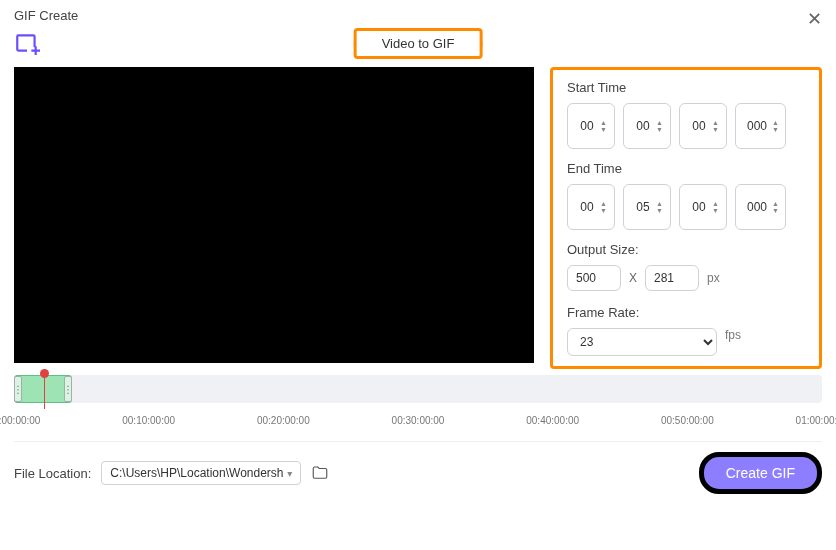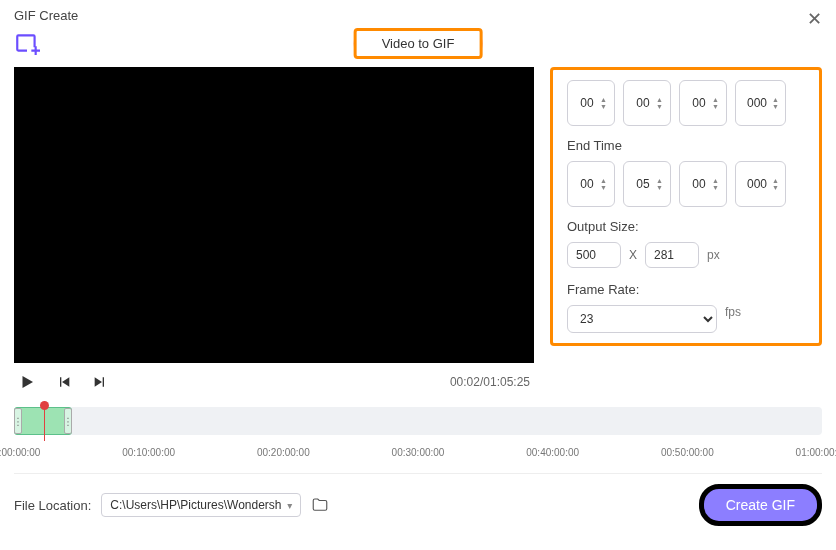--- a/index.html
+++ b/index.html
@@ -70,41 +70,24 @@
       </svg>
   </div>
   <div class="tabs-wrap">
     <button class="tab active">Video to GIF</button>
   </div>
 </div>
 
 <div class="main">
   <div class="preview-col">
     <div class="video-area"></div>
-    <div class="playback">
-      <button class="pbtn play">
-          <svg viewBox="0 0 24 24">
-            <path d="M6 4l14 8-14 8z"></path>
-          </svg>
-        </button>
-      <button class="pbtn">
-          <svg viewBox="0 0 24 24">
-            <path d="M6 5h2v14H6zM20 5v14L9 12z"></path>
-          </svg>
-        </button>
-      <button class="pbtn">
-          <svg viewBox="0 0 24 24">
-            <path d="M16 5h2v14h-2zM4 5v14l11-7z"></path>
-          </svg>
-        </button>
-      <span class="time-readout">00:02/01:05:25</span>
-    </div>
   </div>
 
   <div class="settings-col">
+    <span class="slabel">Start Time</span>
     <div class="time-row">
       <div class="spinbox">
           <input value="00" style="">
           <div class="spin-arrows">
             <span>▲</span>
             <span>▼</span>
           </div>
         </div>
       <div class="spinbox">
           <input value="00" style="">
@@ -191,21 +174,21 @@
       <span style="left: 83.3333%;">00:50:00:00</span>
       <span style="left: 100%;">01:00:00:00</span>
     </div>
 </div>
 
 <hr class="hr">
 
 <div class="footer">
   <span class="foot-label">File Location:</span>
   <div class="path-select">
-    <span>C:\Users\HP\Pictures\Wondersh</span>
+    <span>C:\Users\HP\Location\Wondersh</span>
     <span style="font-size:10px;color:#888">▾</span>
   </div>
   <div class="folder-icon">
     <svg viewBox="0 0 24 24">
         <path d="M3 6a2 2 0 0 1 2-2h4l2 2h8a2 2 0 0 1 2 2v9a2 2 0 0 1-2 2H5a2 2 0 0 1-2-2V6z"></path>
       </svg>
   </div>
   <button class="create-btn">Create GIF</button>
 </div>
 

